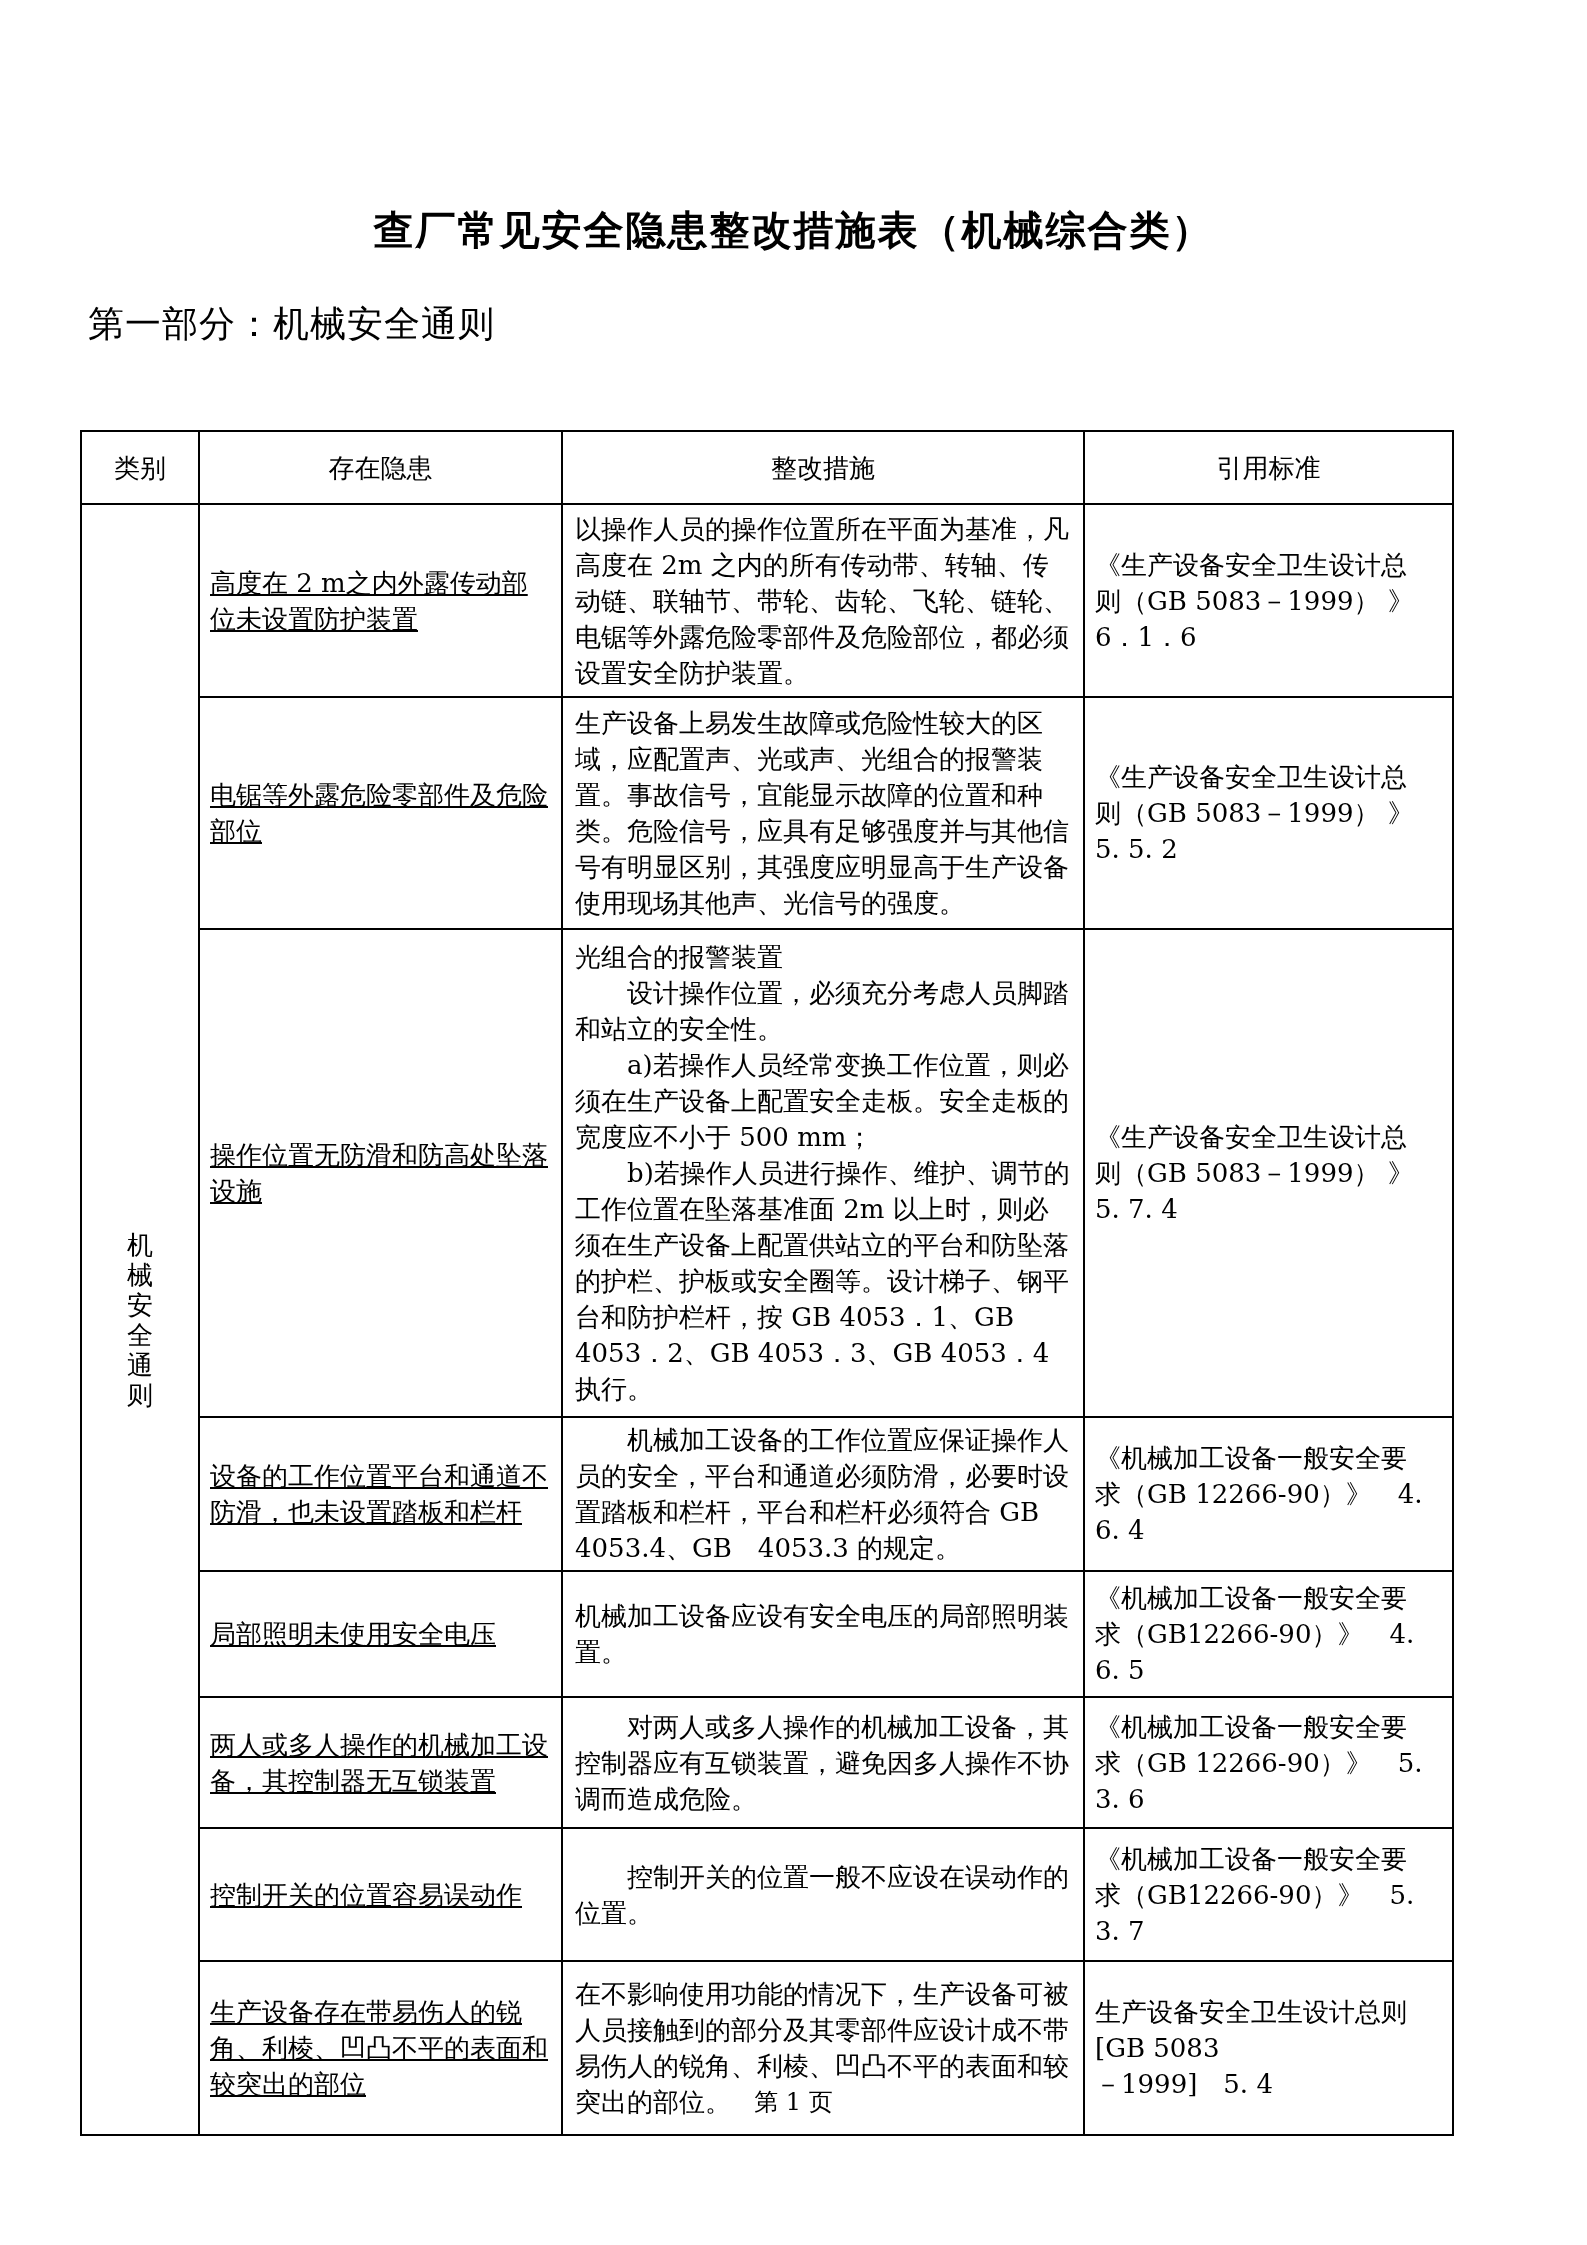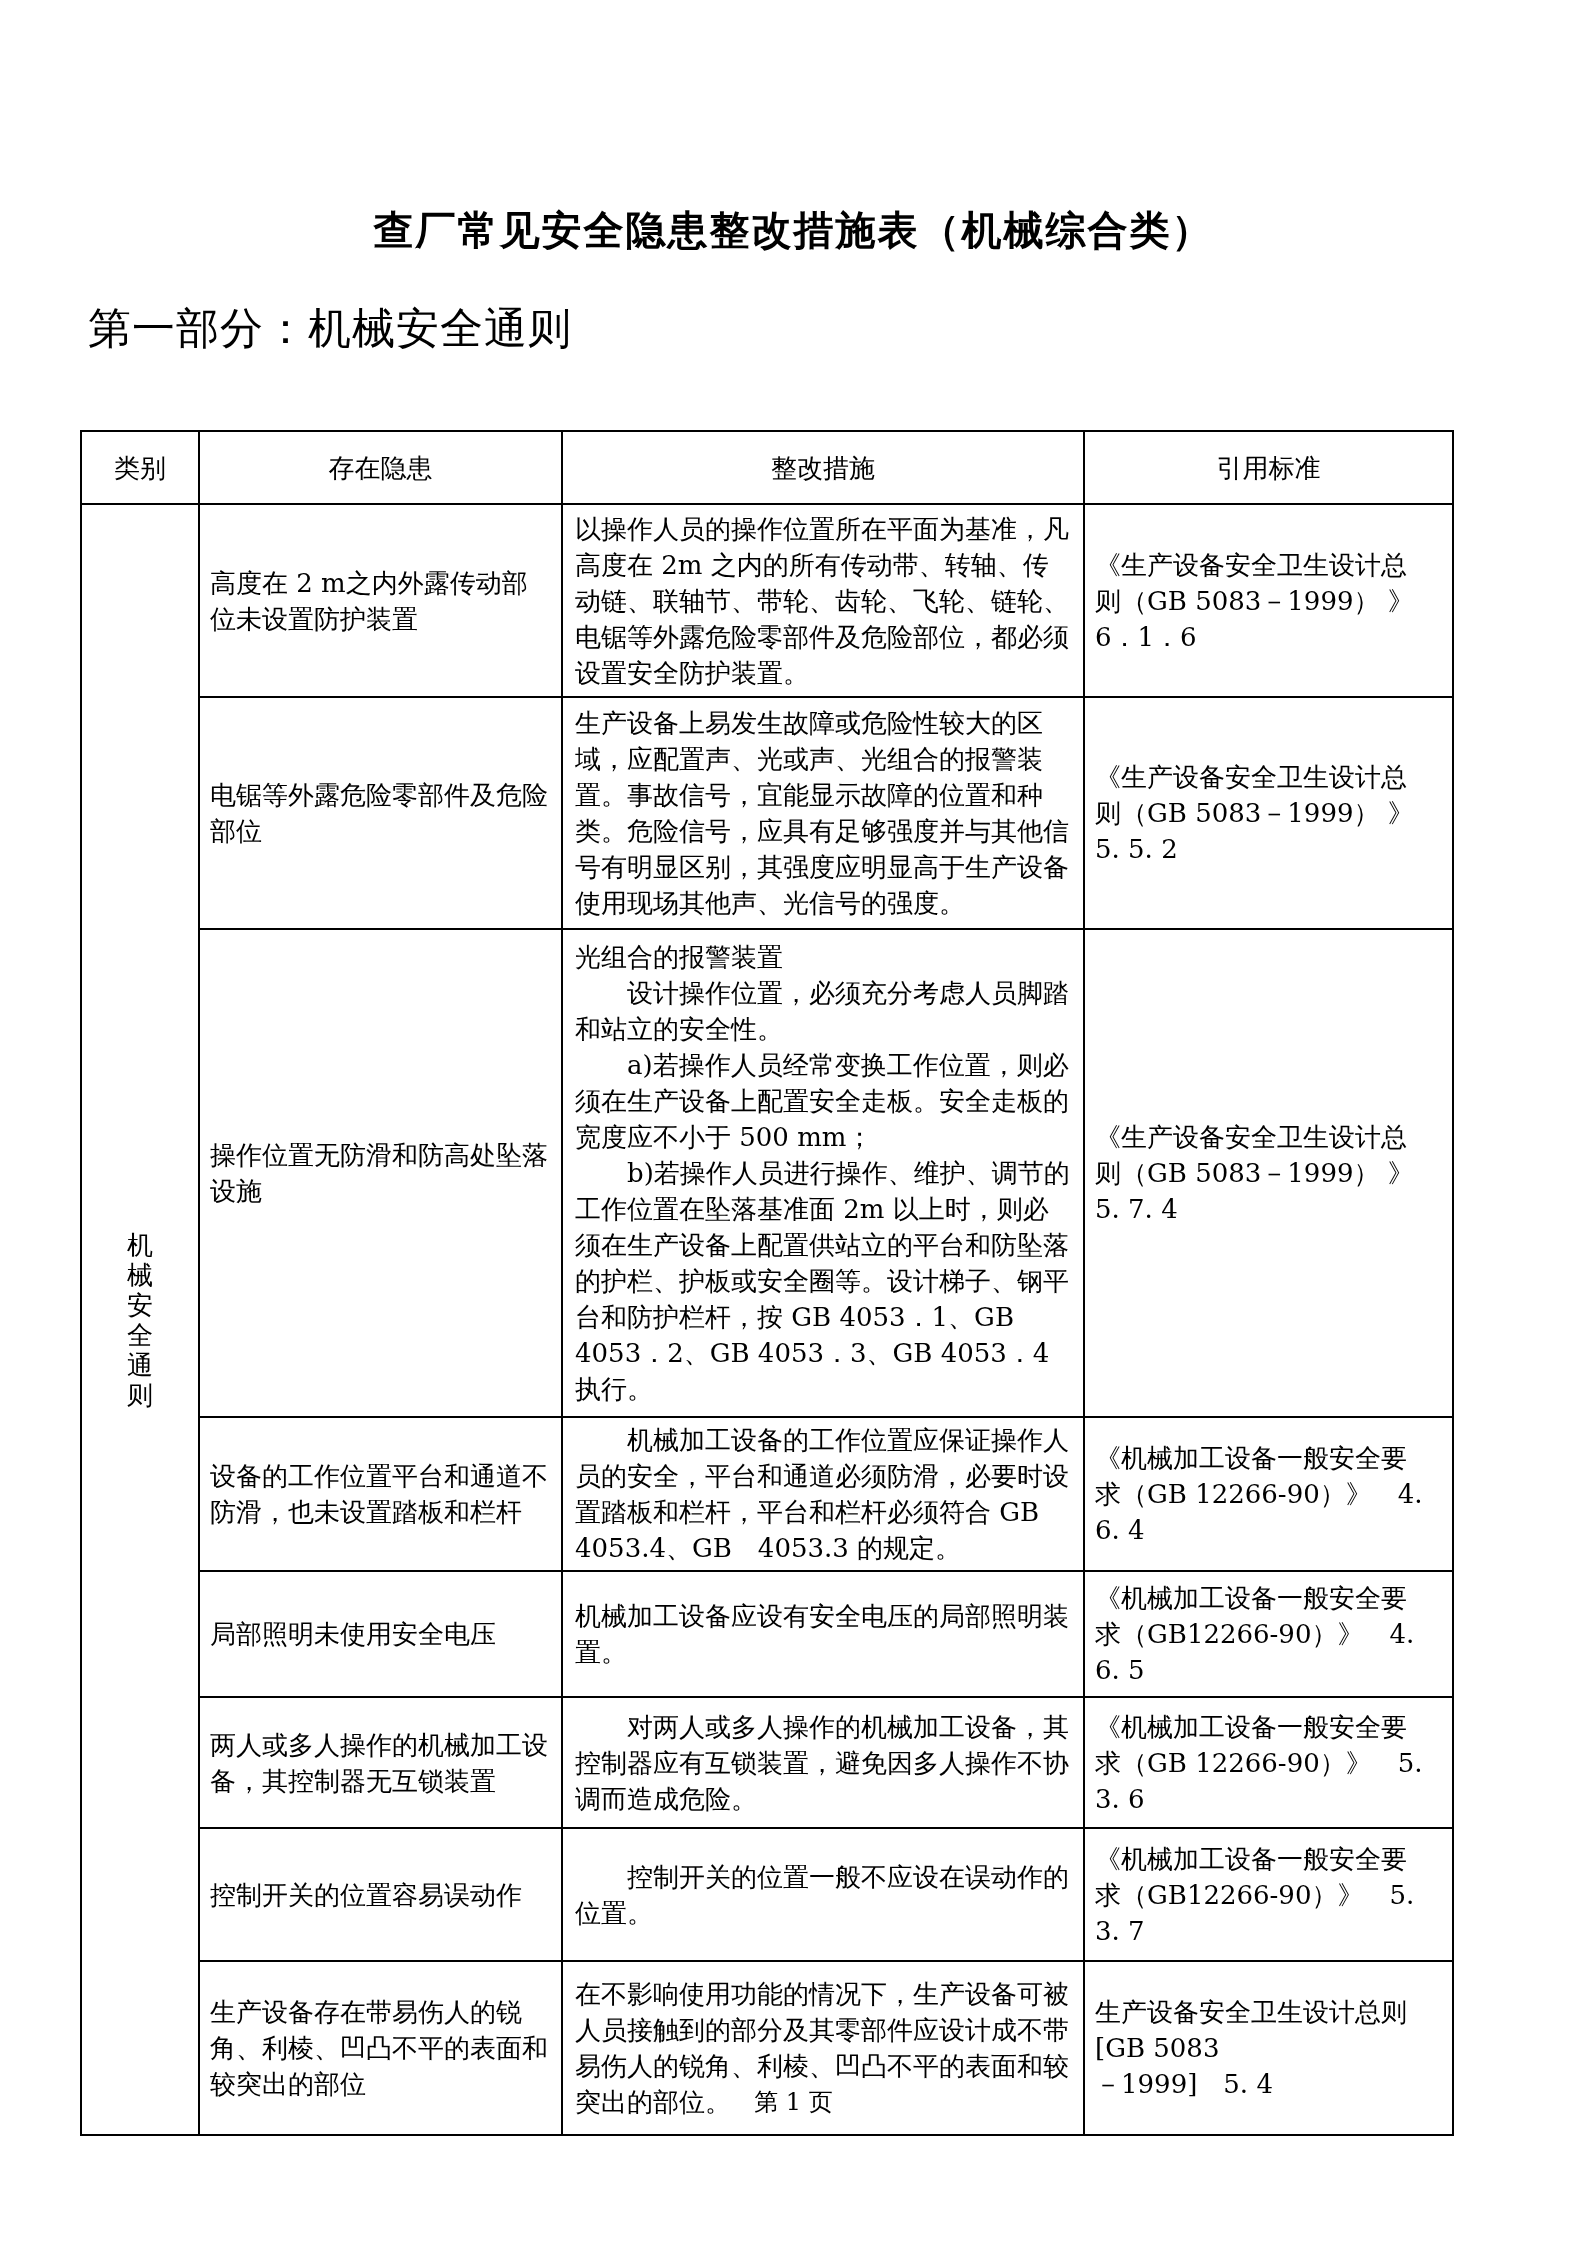--- a/index.html
+++ b/index.html
@@ -5,35 +5,35 @@
   html,body{margin:0;padding:0;}
   body{
     width:1587px;height:2245px;position:relative;background:#ffffff;
     font-family:"DejaVu Serif","Liberation Serif",serif;color:#000;
   }
   .doc-title{
     position:absolute;top:160px;left:0;width:1587px;text-align:center;
     font-size:40px;font-weight:bold;letter-spacing:2px;white-space:nowrap;margin-top:43px;
   }
   .section-heading{
-    position:absolute;top:300px;left:88px;font-size:43px;letter-spacing:1px;white-space:nowrap;
+    position:absolute;top:300px;left:88px;font-size:36px;letter-spacing:1px;white-space:nowrap;
   }
   table.safety{
     position:absolute;top:430px;left:80px;width:1372px;
     border-collapse:collapse;table-layout:fixed;
     font-size:26px;line-height:36px;padding-left:35px;
   }
   .safety th,.safety td{
     border:2px solid #000;font-weight:normal;vertical-align:middle;
     overflow:hidden;
   }
   .safety thead th{height:71px;text-align:center;padding:0;}
   td.cat-cell{padding:0;text-align:center;}
   .cat-text{width:28px;margin:7px auto;word-break:break-all;line-height:30px;font-size:26px;text-align:center;}
-  td.hazard-cell{padding:4px 10px;text-align:left;}
+  td.hazard-cell{padding:4px 10px;text-align:left;text-decoration:underline;}
   td.measure-cell{padding:4px 12px;text-align:left;}
   td.standard-cell{padding:4px 10px;text-align:left;position:relative;}
   tr.r1>td{height:183px}
   tr.r2>td{height:222px}
   tr.r3>td{height:478px}
   tr.r4>td{height:141px}
   tr.r5>td{height:116px}
   tr.r6>td{height:121px}
   tr.r7>td{height:123px}
   tr.r8>td{height:164px}

